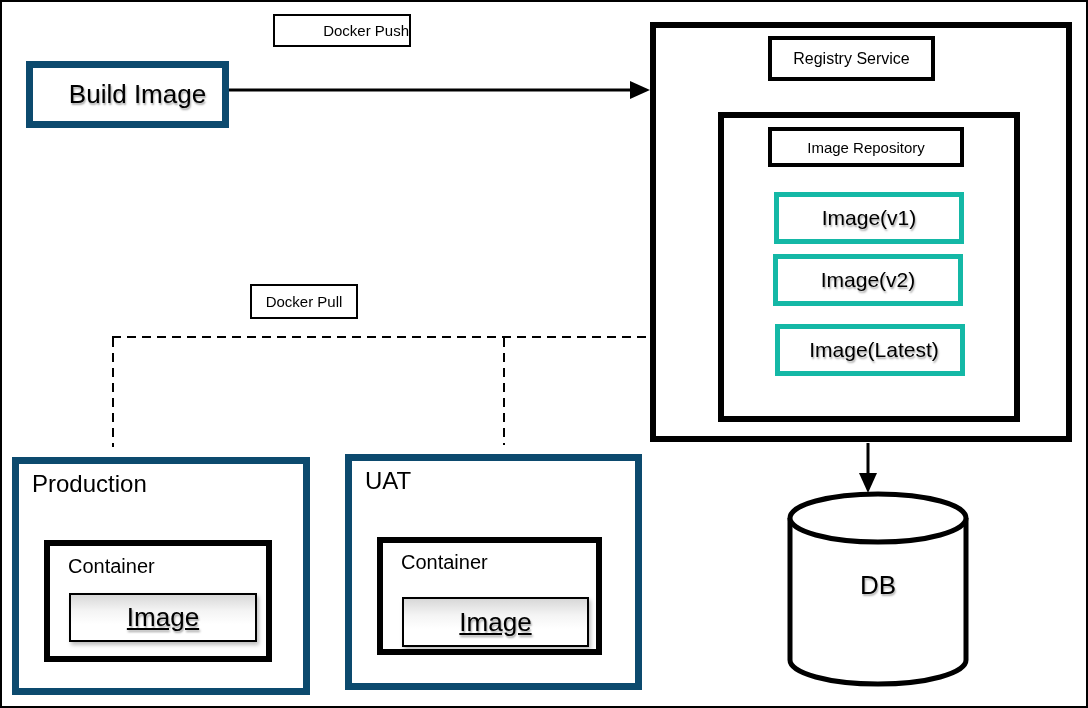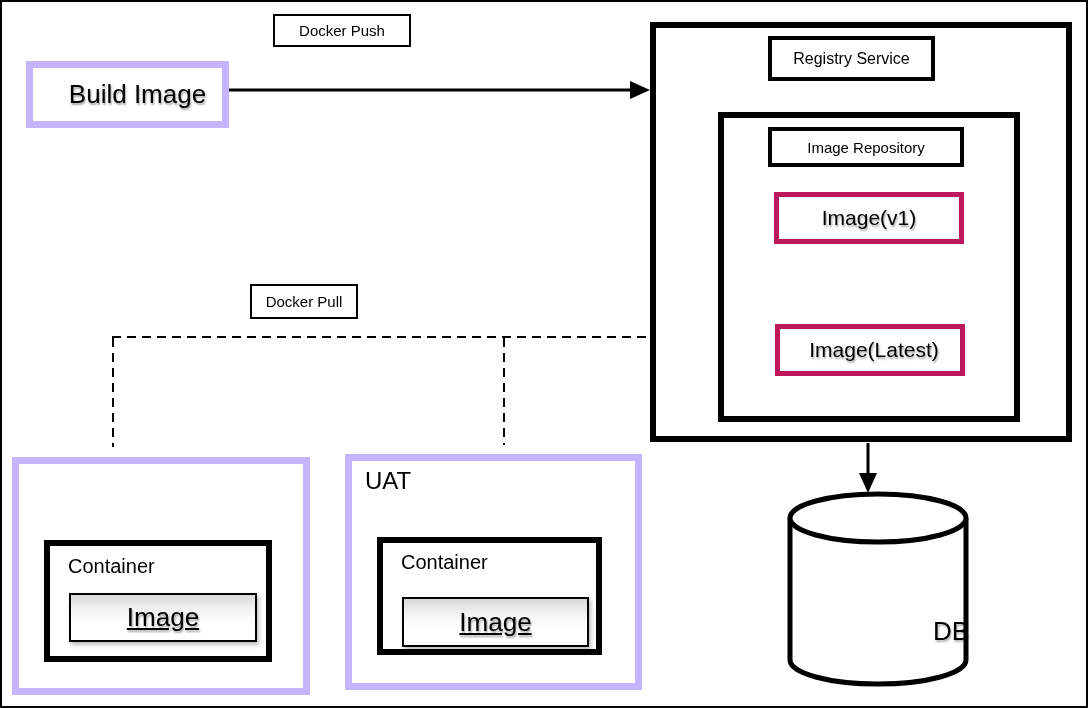--- a/index.html
+++ b/index.html
@@ -8,23 +8,23 @@
     background:#ffffff; border:2px solid #000;
     box-sizing:border-box; overflow:hidden;
     font-family:"Liberation Sans", sans-serif; color:#000;
   }
   .abs { position:absolute; box-sizing:border-box; }
   .box {
     position:absolute; box-sizing:border-box; background:#fff;
     display:flex; align-items:center; justify-content:center;
     text-align:center; color:#000;
   }
-  .b7 { border:7px solid #c4b5fd;padding-left:20px; }
+  .b7 { border:7px solid #0c4a6e;padding-left:20px; }
   .b6 { border:6px solid #000; }
-  .b5 { border:5px solid #be185d; }
+  .b5 { border:5px solid #14b8a6; }
   .b4 { border:4px solid #000; }
   .b2 { border:2px solid #000; }
   .tshadow { text-shadow:1px 2px 2px rgba(0,0,0,0.35); }
   .f26 { font-size:26px; }
   .f24 { font-size:24px; }
   .f21 { font-size:21px; }
   .f17 { font-size:20px; }
   .f16 { font-size:16px; }
   .f15 { font-size:15px; }
   .corner-label { position:absolute; color:#000; white-space:nowrap; }
@@ -45,69 +45,73 @@
 </style>
 </head>
 <body>
 
 <div class="page">
 
   <div class="box b7 f26 tshadow" style="left:24px; top:59px; width:203px; height:67px;">
     <span>Build Image</span>
   </div>
 
-  <div class="box b2 f15" style="left:271px; top:12px; width:138px; height:33px;">
+  <div class="box b2 f15" style="left:271px; top:12px; width:138px; height:33px;justify-content:flex-end;">
     <span>Docker Push</span>
   </div>
 
   <div class="abs b6" style="left:648px; top:20px; width:422px; height:420px; background:#fff;"></div>
   <div class="box b4 f16" style="left:766px; top:34px; width:167px; height:45px;">
     <span>Registry Service</span>
   </div>
 
   <div class="abs b6" style="left:716px; top:110px; width:302px; height:310px; background:#fff;"></div>
   <div class="box b4 f15" style="left:766px; top:125px; width:196px; height:40px;">
     <span>Image Repository</span>
   </div>
 
   <div class="box b5 f21 tshadow" style="left:772px; top:190px; width:190px; height:52px;">
     <span>Image(v1)</span>
   </div>
+  <div class="box b5 f21 tshadow" style="left:771px; top:252px; width:190px; height:52px;">
+    <span>Image(v2)</span>
+  </div>
   <div class="box b5 f21 tshadow" style="left:773px; top:322px; width:190px; height:52px;padding-left:8px;">
     <span>Image(Latest)</span>
   </div>
 
   <div class="box b2 f15" style="left:248px; top:282px; width:108px; height:35px;text-align:right;">
     <span>Docker Pull</span>
   </div>
 
   <div class="dash-h" style="left:110px; top:334px; width:538px;"></div>
   <div class="dash-v" style="left:110px; top:336px; height:109px;"></div>
   <div class="dash-v" style="left:501px; top:336px; height:107px;"></div>
 
   <div class="abs b7" style="left:10px; top:455px; width:298px; height:238px; background:#fff;"></div>
+  <div class="corner-label f24" style="left:30px; top:468px;">Production</div>
   <div class="abs b6" style="left:42px; top:538px; width:228px; height:122px; background:#fff;"></div>
   <div class="corner-label f17" style="left:66px; top:553px;">Container</div>
   <div class="box b2 f26 tshadow image-chip" style="left:67px; top:591px; width:188px; height:49px;">
     <span>Image</span>
   </div>
 
   <div class="abs b7" style="left:343px; top:452px; width:297px; height:236px; background:#fff;"></div>
   <div class="corner-label f24" style="left:363px; top:465px;">UAT</div>
   <div class="abs b6" style="left:375px; top:535px; width:225px; height:118px; background:#fff;"></div>
   <div class="corner-label f17" style="left:399px; top:549px;">Container</div>
   <div class="box b2 f26 tshadow image-chip" style="left:400px; top:595px; width:187px; height:50px;">
     <span>Image</span>
   </div>
 
   <svg class="overlay" style="left:783px; top:488px;" width="186" height="200" viewBox="0 0 186 200">
     <path d="M5,28 L5,170 A88,24 0 0 0 181,170 L181,28" fill="#ffffff" stroke="#000000" stroke-width="5"></path>
     <ellipse cx="93" cy="28" rx="88" ry="24" fill="#ffffff" stroke="#000000" stroke-width="5"></ellipse>
   </svg>
-  <div class="abs f26" style="left:785px; top:568px; width:182px; text-align:right; text-shadow:1px 2px 2px rgba(0,0,0,0.3);margin-top:46px;">DB</div>
+  <div class="abs f26" style="left:785px; top:568px; width:182px; text-align:center; text-shadow:1px 2px 2px rgba(0,0,0,0.3);">DB</div>
 
   <svg class="overlay" width="1088" height="708" viewBox="0 0 1088 708">
 
     <line x1="227" y1="88" x2="630" y2="88" stroke="#000" stroke-width="3"></line>
     <polygon points="648,88 628,79 628,97" fill="#000"></polygon>
 
     <line x1="866" y1="441" x2="866" y2="474" stroke="#000" stroke-width="3"></line>
     <polygon points="866,491 857,471 875,471" fill="#000"></polygon>
   </svg>
 

